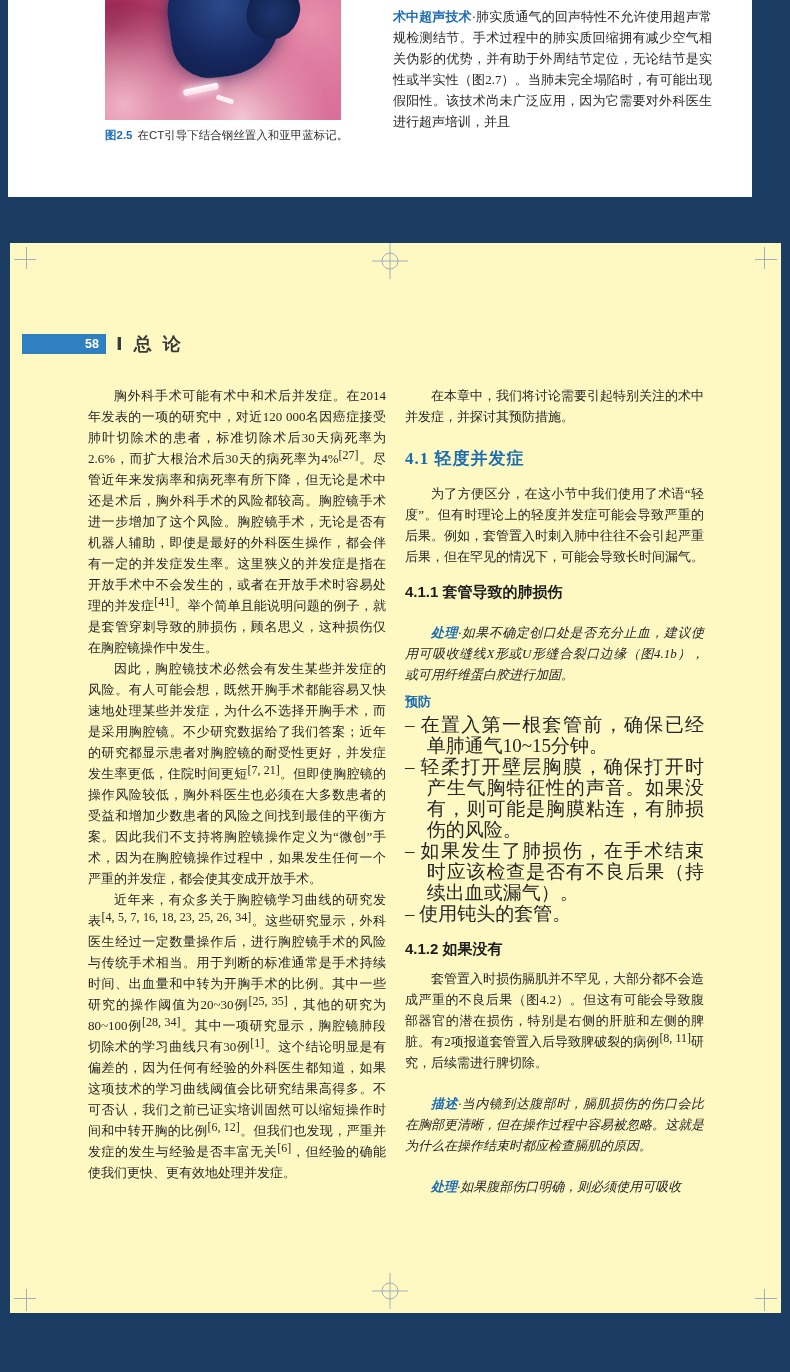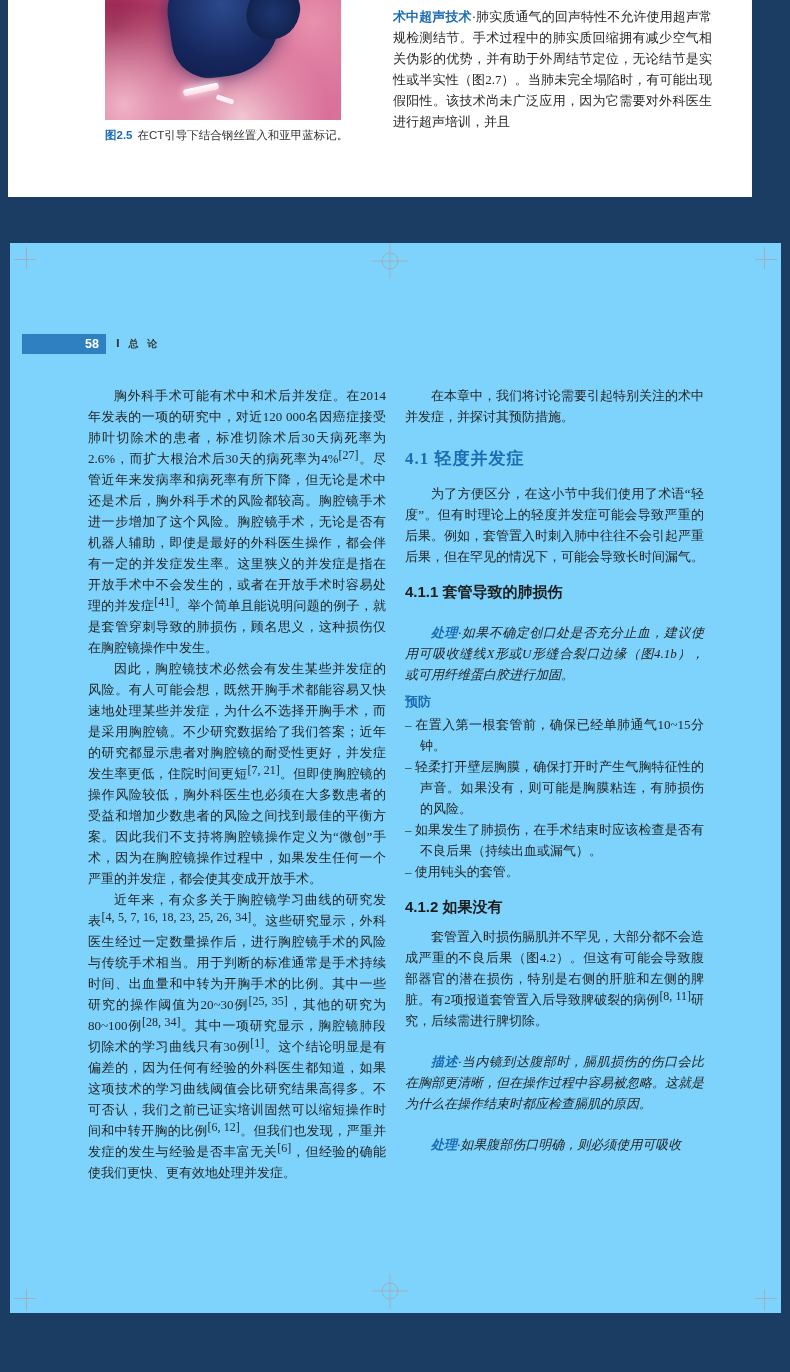--- a/index.html
+++ b/index.html
@@ -41,45 +41,45 @@
   .cap-label{color:var(--accent);font-weight:bold;margin-right:5px;}
   .top-right-col{position:absolute;left:385px;top:6px;width:319px;}
 
   
   .para{font-size:13px;line-height:21px;color:var(--ink);text-align:justify;}
   .indent{text-indent:2em;}
   .lead{color:var(--accent);font-weight:bold;font-family:var(--sans);}
   .sup{font-size:12px;vertical-align:4px;line-height:0;}
 
   
-  .page-main{position:absolute;left:10px;top:243px;width:771px;height:1070px;background:#7dd3fc;overflow:hidden;}
+  .page-main{position:absolute;left:10px;top:243px;width:771px;height:1070px;background:#fef9c3;overflow:hidden;}
 
   .cm{position:absolute;background:var(--mark);}
   .cm-h{width:22px;height:1px;}
   .cm-v{width:1px;height:22px;}
   .regmark{position:absolute;width:36px;height:36px;}
 
   .page-header{position:absolute;left:0;top:91px;width:100%;height:20px;display:flex;align-items:center;font-family:var(--sans);}
   .pagenum-bar{width:84px;height:20px;margin-left:12px;background:var(--barblue);
     display:flex;align-items:center;justify-content:flex-end;padding-right:7px;}
   .pagenum-bar span{color:#ffffff;font-size:12.5px;font-weight:bold;}
-  .section-title{margin-left:10px;color:#3a3a3a;font-size:10px;letter-spacing:3px;font-weight:bold;text-align:right;}
+  .section-title{margin-left:10px;color:#3a3a3a;font-size:18px;letter-spacing:3px;font-weight:bold;text-align:right;}
 
   .col{position:absolute;top:142px;}
   .col-left{left:78px;width:298px;}
   .col-right{left:395px;width:299px;}
 
   .h-blue{color:var(--accent);font-family:Liberation Serif, serif;font-size:17px;font-weight:bold;
     margin:20px 0 13px;letter-spacing:1px;}
   .h-sub{color:#1d1d1d;font-family:var(--sans);font-size:15px;font-weight:bold;margin:16px 0 9px;}
   .gap-sm{margin-top:20px;font-style:italic;}
   .prevention{margin-top:8px;}
   .prev-label{color:var(--accent);font-family:var(--sans);font-size:13px;font-weight:bold;margin-bottom:3px;}
   .prev-list{list-style:none;}
-  .prev-list li{font-size:13px;line-height:21px;color:var(--ink);text-align:justify;
+  .prev-list li{font-size:19px;line-height:21px;color:var(--ink);text-align:justify;
     padding-left:1.15em;text-indent:-1.15em;}
 </style>
 </head>
 <body>
 
 <section class="page-top">
   <figure class="fig">
     <div class="fig-img">
       <div class="blue-blob"></div>
       <div class="blue-blob2"></div>

